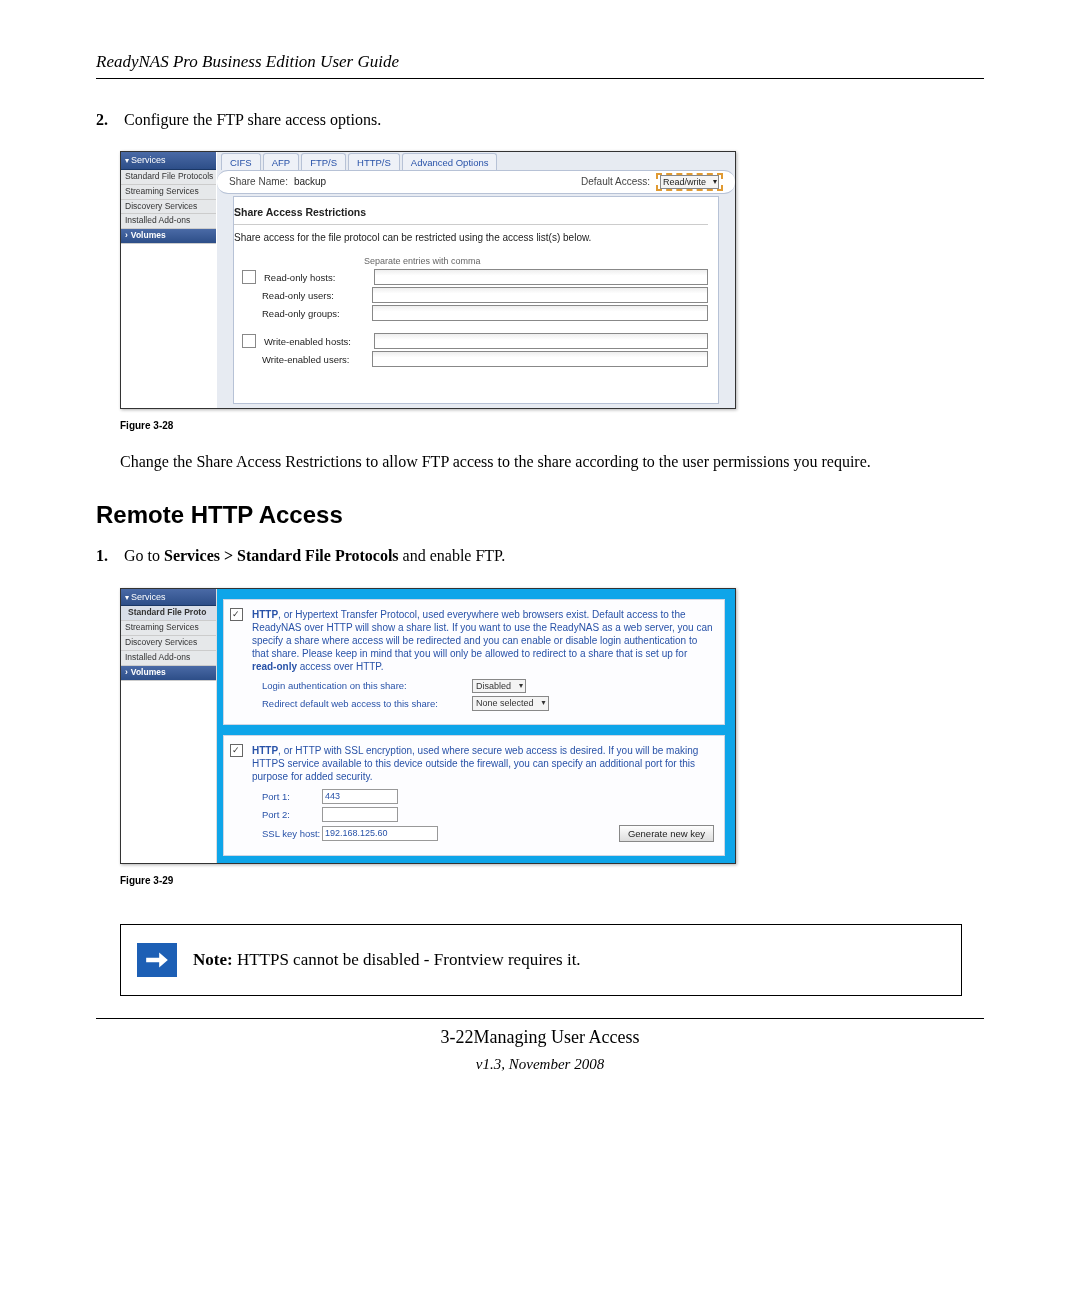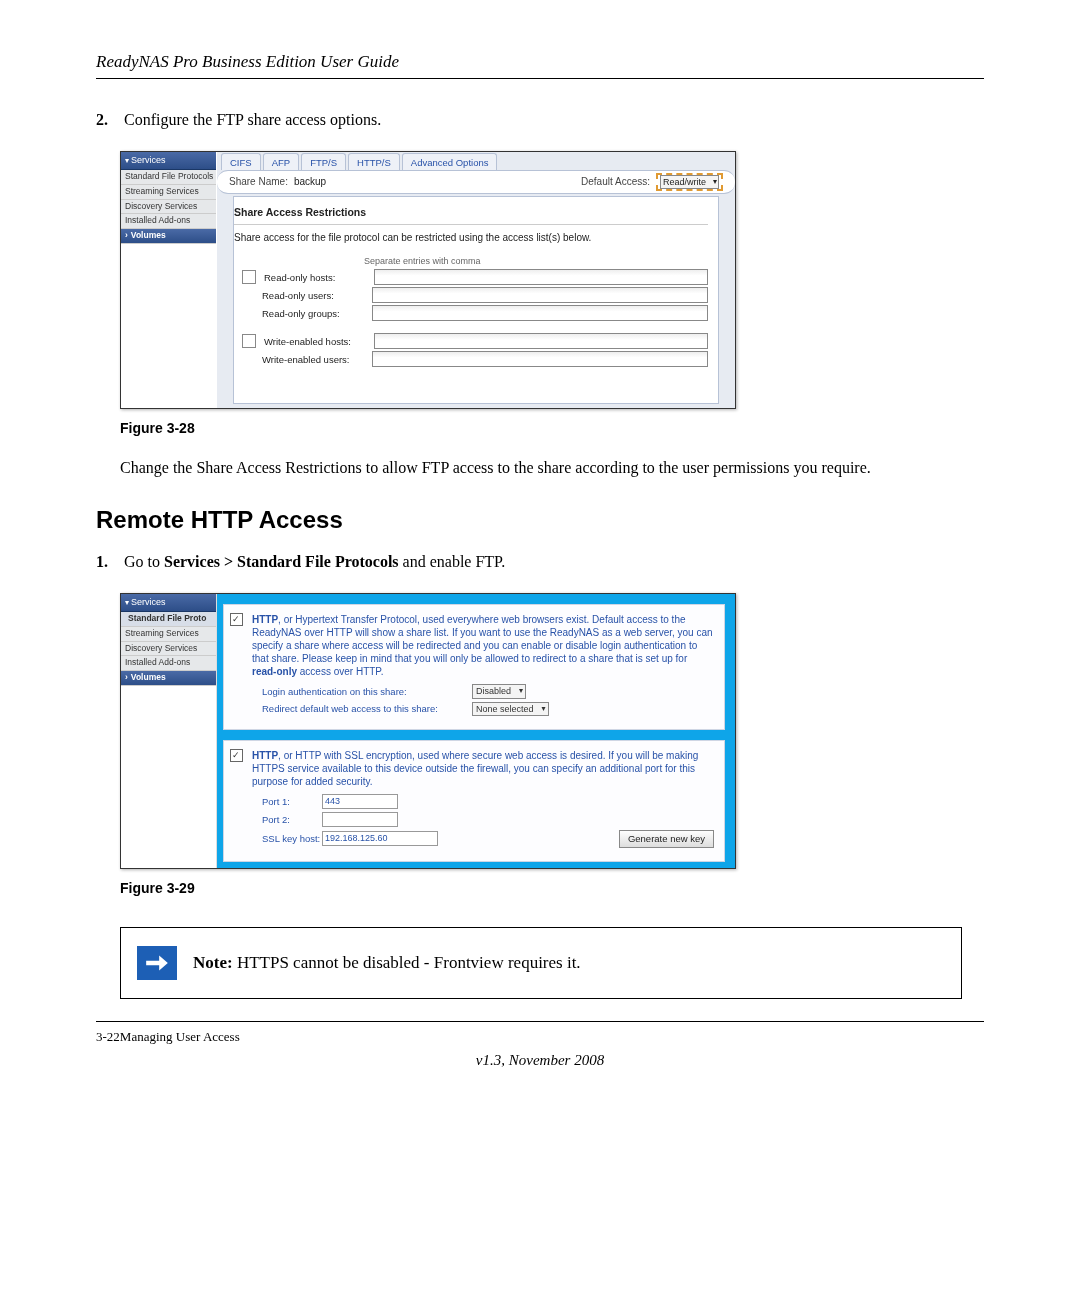--- a/index.html
+++ b/index.html
@@ -24,23 +24,23 @@
     margin: 4px 0 30px 0;
   }
   hr.footer-divider {
     border: none;
     border-top: 1px solid #000;
     margin: 22px 0 6px 0;
   }
   .step-row { display: flex; margin-bottom: 20px; }
   .step-num { font-weight: bold; width: 28px; flex-shrink:0; }
   .step-text { flex: 1; }
-  .caption { font-family: Arial, Helvetica, sans-serif; font-weight: bold; font-size: 14px; margin: 10px 0 18px 24px;}
+  .caption { font-family: Arial, Helvetica, sans-serif; font-weight: bold; font-size: 10px; margin: 10px 0 18px 24px;}
   .h2 { font-family: Arial, Helvetica, sans-serif; font-weight: bold; font-size: 24px; margin: 24px 0 14px 0;}
-  .footer-row { display:flex; justify-content: flex-start; font-size:13px;}
+  .footer-row { display:flex; justify-content: center; font-size:18px;}
   .footer-center { text-align:center; font-style: italic; font-size:15px; margin-top:4px;}
   b { font-weight: bold; }
 
   
   .shot {
     border: 1px solid #333;
     margin-left: 24px;
     box-sizing: border-box;
     font-family: Tahoma, Arial, sans-serif;
     font-size: 10px;
@@ -136,21 +136,21 @@
   .section2 p b { color:#2852a8;}
   .sel-row { display:flex; align-items:center; margin:3px 0 3px 10px; font-size:9.5px; color:#2852a8;}
   .sel-row .slabel { width:210px;}
   .sel-row .sinput { border:1px solid #888; padding:0 14px 0 3px; font-size:9px; color:#333; position:relative; background:#f4f4f4;}
   .sel-row .sinput::after{content:"▾"; position:absolute; right:2px; top:0; font-size:8px; color:#333;}
   .plain-input { border:1px solid #999; background:#fff; width:70px; height:13px; font-size:9px; padding:0 2px;}
   .btn { border:1px solid #888; background:linear-gradient(#fefefe,#ddd); font-size:9.5px; padding:1px 8px; color:#222;}
 
   
   .note-box {
-    border:1px solid #000; margin: 28px 0 0 24px; width: 842px;
+    border:1px solid #000; margin: 36px 0 0 24px; width: 842px;
     display:flex; align-items:center; padding:18px 16px; box-sizing:border-box;
   }
   .note-icon {
     width:40px; height:34px; background:#1d5fb5;
     display:flex; align-items:center; justify-content:center;
     margin-right:16px; flex-shrink:0;
   }
   .note-icon svg { width:26px; height:22px; }
   .note-text { font-size:17px;}
 </style>

